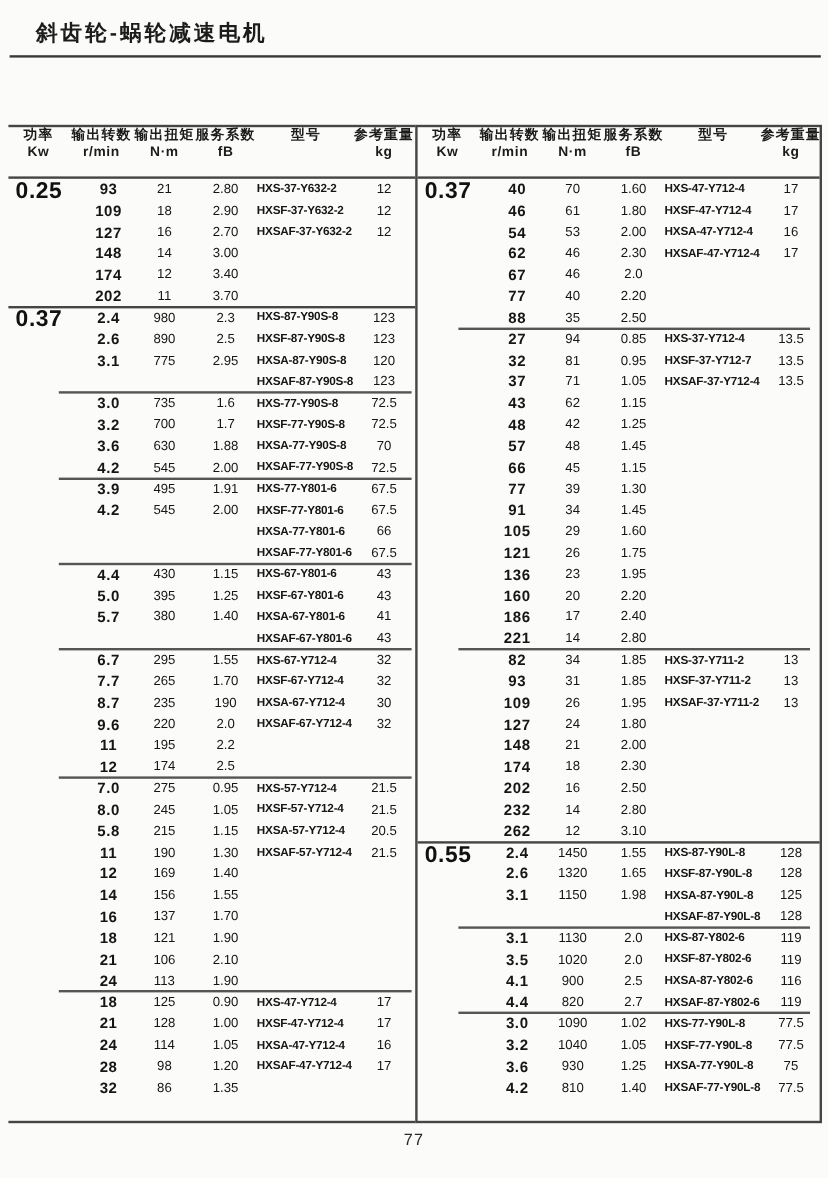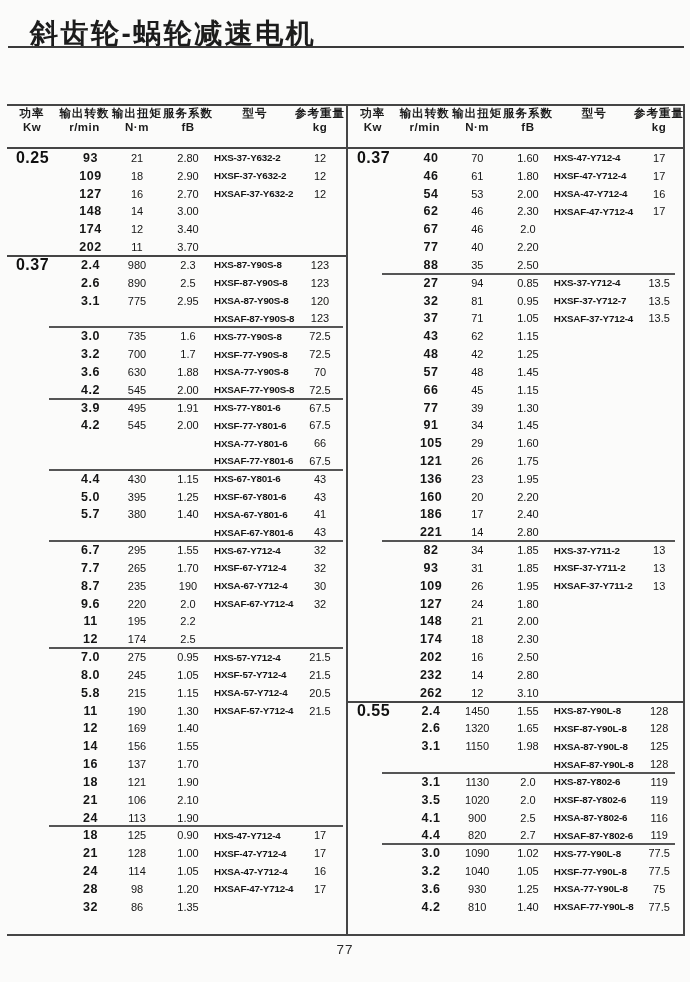--- a/index.html
+++ b/index.html
@@ -5,21 +5,21 @@
   html,body{margin:0;padding:0;}
   body{
     width:690px;height:982px;
     background:#fbfbfa;
     font-family:"Liberation Sans","DejaVu Sans",sans-serif;
     color:#151515;
     position:relative;overflow:hidden;
   }
   .title{
     position:absolute;left:30px;top:15px;
-    font-size:28px;font-weight:bold;letter-spacing:2.5px;color:#1c1c1c;
+    font-size:18px;font-weight:bold;letter-spacing:2.5px;color:#1c1c1c;
   }
   .title-rule{
     position:absolute;left:8px;top:46px;width:676px;height:2px;background:#3a3a3a;
   }
   .table-wrap{
     position:absolute;left:7px;top:104px;width:678px;height:832px;
     display:flex;
   }
   .half{
     width:339px;height:100%;box-sizing:border-box;position:relative;
@@ -52,21 +52,21 @@
   .section.full-top::before{
     content:"";position:absolute;left:0;right:0;top:-1px;height:2px;background:#454545;z-index:2;
   }
   .subgroup{position:relative;}
   .subgroup.sub-top::before{
     content:"";position:absolute;left:42px;right:3px;top:-1px;height:2px;background:#555;z-index:1;
   }
   .half.right .subgroup.sub-top::before{left:34px;right:8px;}
   .power{
     position:absolute;left:2px;top:0;width:47px;text-align:center;
-    font-weight:bold;font-size:16px;letter-spacing:0.5px;color:#111;z-index:3;
+    font-weight:bold;font-size:19px;letter-spacing:0.5px;color:#111;z-index:3;
   }
   .page-num{
     position:absolute;left:0;right:0;top:942px;text-align:center;
     font-size:13.5px;color:#2a2a2a;letter-spacing:1px;
   }
 </style>
 </head>
 <body>
 
 <div class="title">斜齿轮-蜗轮减速电机</div>

